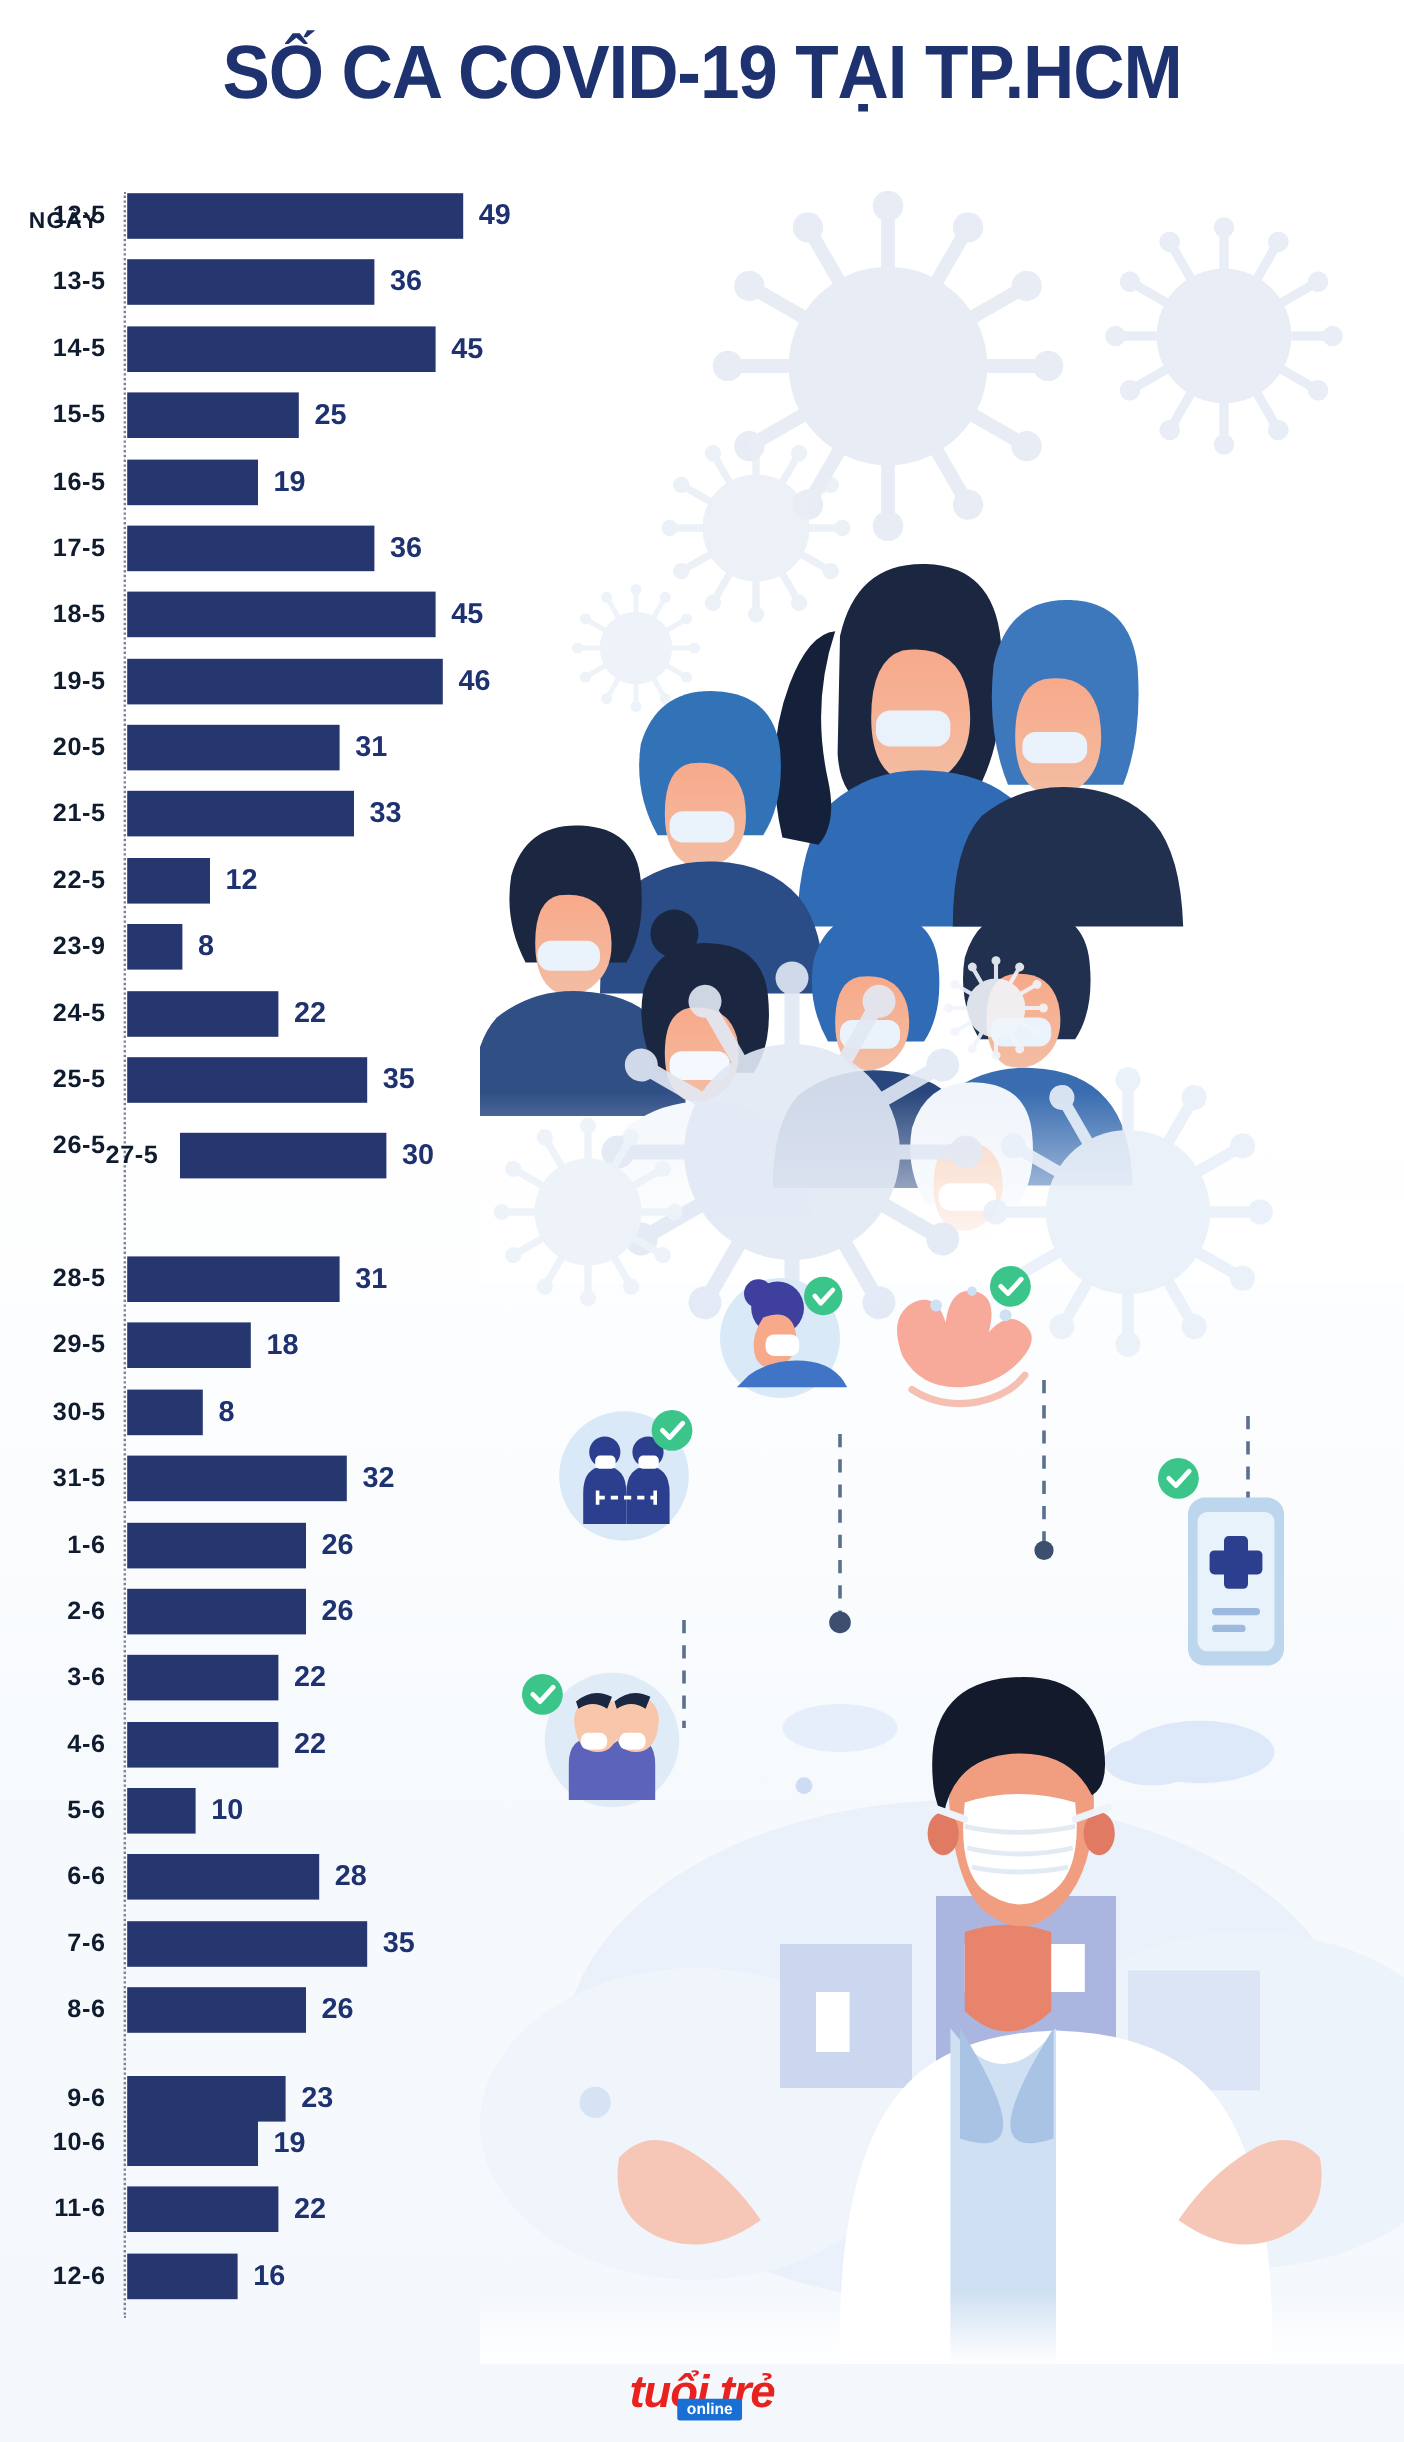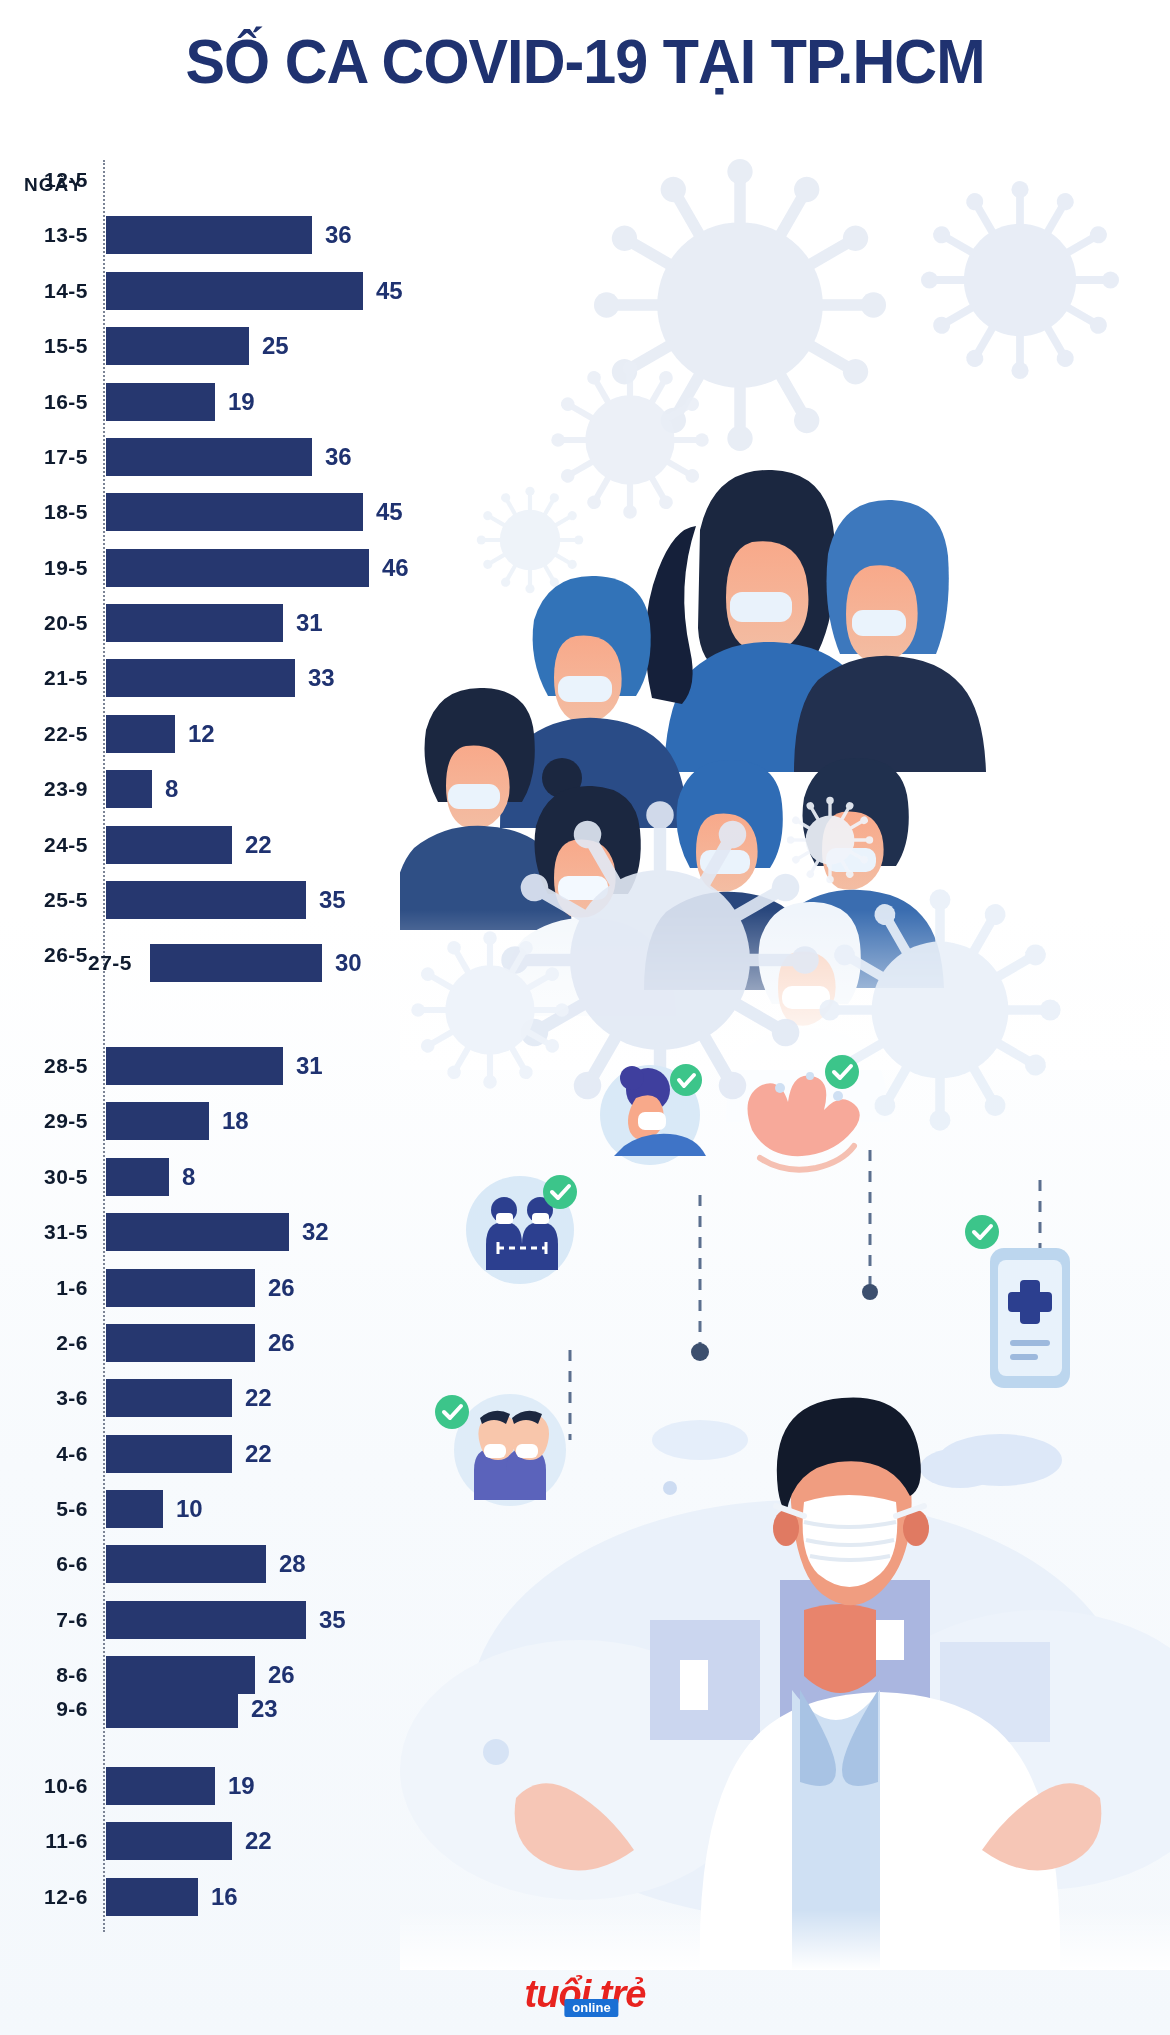--- a/index.html
+++ b/index.html
@@ -387,20 +387,24 @@
   </div>
 
   <div id="title">SỐ CA COVID-19 TẠI TP.HCM</div>
 
   <div id="chart">
     <div id="ngay-label">NGÀY</div>
     <div id="axis-line"></div>
     <div id="rows">
         <div class="row" style="top: 0px;">
           <div class="daylabel">12-5</div>
+          <div class="barwrap">
+            <div class="bar" style="width: 280px; background: rgb(38, 55, 111);"></div>
+            <div class="val" style="color: rgb(31, 50, 112);">49</div>
+          </div>
         </div>
         <div class="row" style="top: 55.375px;">
           <div class="daylabel">13-5</div>
           <div class="barwrap">
             <div class="bar" style="width: 206px; background: rgb(38, 55, 111);"></div>
             <div class="val" style="color: rgb(31, 50, 112);">36</div>
           </div>
         </div>
         <div class="row" style="top: 110.75px;">
           <div class="daylabel">14-5</div>
@@ -573,21 +577,21 @@
             <div class="val" style="color: rgb(31, 50, 112);">35</div>
           </div>
         </div>
         <div class="row" style="top: 1495.12px;">
           <div class="daylabel">8-6</div>
           <div class="barwrap">
             <div class="bar" style="width: 149px; background: rgb(38, 55, 111);"></div>
             <div class="val" style="color: rgb(31, 50, 112);">26</div>
           </div>
         </div>
-        <div class="row" style="top: 1529px;">
+        <div class="row" style="top: 1569px;">
           <div class="daylabel">9-6</div>
           <div class="barwrap">
             <div class="bar" style="width: 132px; background: rgb(38, 55, 111);"></div>
             <div class="val" style="color: rgb(31, 50, 112);">23</div>
           </div>
         </div>
         <div class="row" style="top: 1605.88px;">
           <div class="daylabel">10-6</div>
           <div class="barwrap">
             <div class="bar" style="width: 109px; background: rgb(38, 55, 111);"></div>

